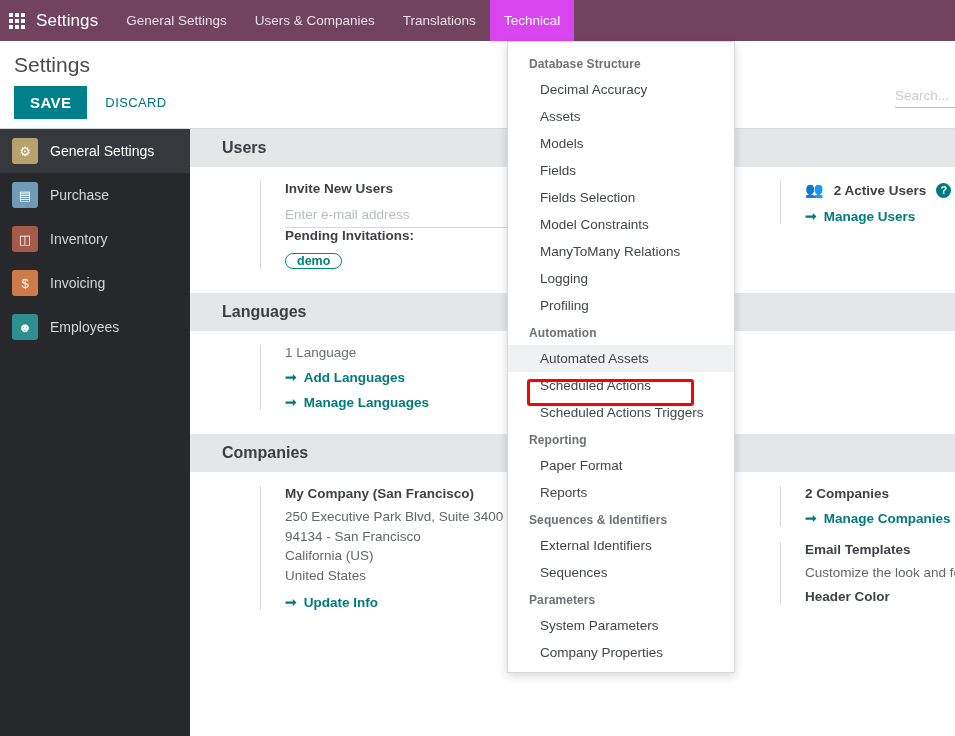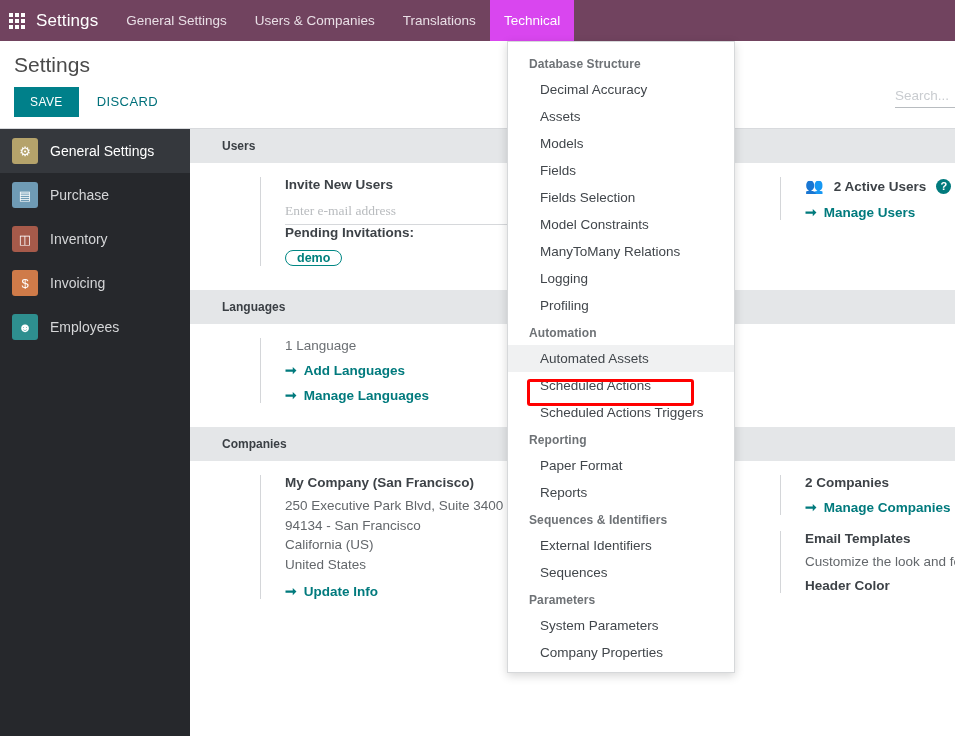--- a/index.html
+++ b/index.html
@@ -46,21 +46,21 @@
     border-bottom:1px solid #d8dadd;
     z-index:10;
   }
   .cp-title{
     position:absolute; left:14px; top:12px;
     font-size:21px; color:#4a4a4a; font-weight:400;
   }
   .cp-buttons{ position:absolute; left:14px; top:45px; display:flex; align-items:center; gap:8px; }
   .btn-save{
     background:#00808a; color:#ffffff; border:none;
-    font-size:12px; font-weight:400; letter-spacing:.4px;
+    font-size:15px; font-weight:700; letter-spacing:.4px;
     padding:8px 16px; cursor:pointer;
     font-family:"Liberation Sans", sans-serif;
   }
   .btn-discard{
     background:transparent; color:#00707a; border:none;
     font-size:13px; letter-spacing:.4px;
     padding:8px 10px; cursor:pointer;
     font-family:"Liberation Sans", sans-serif;
   }
   .cp-search{
@@ -97,38 +97,38 @@
   }
 
   
   .content{
     position:absolute; top:129px; left:190px; width:765px; height:607px;
     background:#ffffff; overflow:hidden;
   }
   .section-header{
     background:#e4e6e8;
     padding:10px 0 10px 32px;
-    font-size:12px; color:#3a3f44; font-weight:700;
+    font-size:16px; color:#3a3f44; font-weight:700;
   }
   .section-body{ padding:14px 0 10px 0; display:flex; position:relative; }
   .col-left{
     width:420px; padding-left:70px;
   }
   .setting-block{
     border-left:1px solid #d4d6d9;
     padding-left:24px; margin-bottom:14px;
   }
   .sb-title{ font-size:13.5px; color:#3d4247; font-weight:700; margin-bottom:6px; }
   .sb-text{ font-size:13.5px; color:#63676b; line-height:1.45; }
   .sb-muted{ font-size:13.5px; color:#6b6f73; }
   .email-input{
     width:300px; border:none; border-bottom:1px solid #d6d8db;
     outline:none; padding:5px 0 5px 0; font-size:13.5px;
     background:transparent; color:#444;
-    font-family:Liberation Serif, serif;
+    font-family:Liberation Sans, sans-serif;
   }
   .email-input::placeholder{ color:#b9bcbf; }
   .badge{
     display:inline-block; border:1px solid #008784; color:#00807d;
     border-radius:8px; padding:0 11px; font-size:12.5px; font-weight:700;
   }
   .link{
     color:#017a7d; font-size:13.5px; font-weight:700;
     display:flex; align-items:center; gap:7px; cursor:pointer;
     margin:9px 0 0 0; text-decoration:none;

